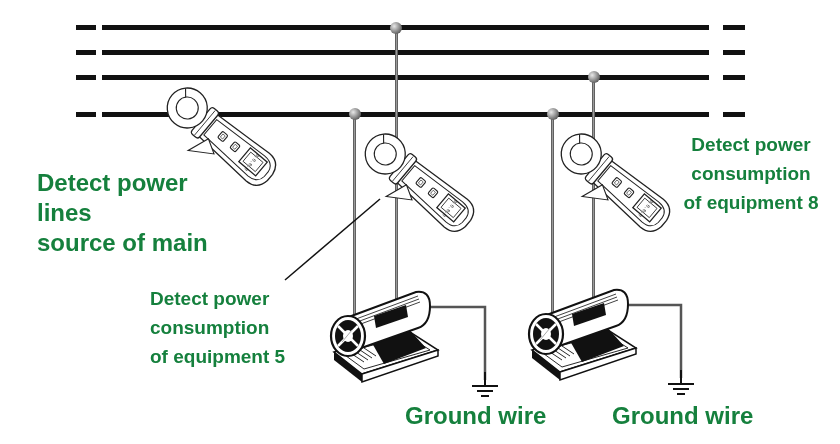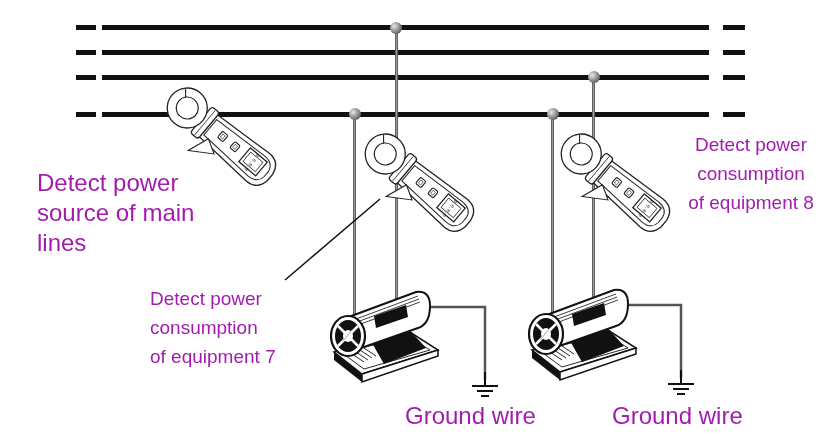--- a/index.html
+++ b/index.html
@@ -1,18 +1,18 @@
 <!DOCTYPE html>
 <html><head>
 <meta charset="utf-8">
 <style>
   html, body { margin: 0; padding: 0; background: #ffffff; }
   body { width: 840px; height: 444px; position: relative; overflow: hidden; font-family: "Liberation Sans", sans-serif; }
   svg { position: absolute; left: 0; top: 0; }
-  .label { position: absolute; color: #a21caf; line-height: 1.2; }
+  .label { position: absolute; color: #15803d; line-height: 1.2; font-weight: bold; }
   .lbl-main { left: 37px; top: 168px; font-size: 24px; line-height: 30px; }
   .lbl-eq1 { left: 150px; top: 284px; font-size: 19px; line-height: 29px; }
   .lbl-eq2 { left: 666px; top: 130px; font-size: 19px; line-height: 29px; text-align: center; width: 170px; }
   .lbl-g1 { left: 405px; top: 402px; font-size: 24px; }
   .lbl-g2 { left: 612px; top: 402px; font-size: 24px; }
   .line-text { display: block; white-space: nowrap; }
 </style>
 </head>
 <body>
 
@@ -147,28 +147,28 @@
   </g>
   <g transform="translate(592,163) rotate(40)">
     <use href="#clampmeter"></use>
   </g>
 
   <line x1="285" y1="280" x2="380" y2="199" stroke="#111" stroke-width="1.5"></line>
 </svg>
 
 <div class="label lbl-main">
   <span class="line-text">Detect power</span>
+  <span class="line-text">lines</span>
   <span class="line-text">source of main</span>
-  <span class="line-text">lines</span>
 </div>
 
 <div class="label lbl-eq1">
   <span class="line-text">Detect power</span>
   <span class="line-text">consumption</span>
-  <span class="line-text">of equipment 7</span>
+  <span class="line-text">of equipment 5</span>
 </div>
 
 <div class="label lbl-eq2">
   <span class="line-text">Detect power</span>
   <span class="line-text">consumption</span>
   <span class="line-text">of equipment 8</span>
 </div>
 
 <div class="label lbl-g1">Ground wire</div>
 <div class="label lbl-g2">Ground wire</div>

